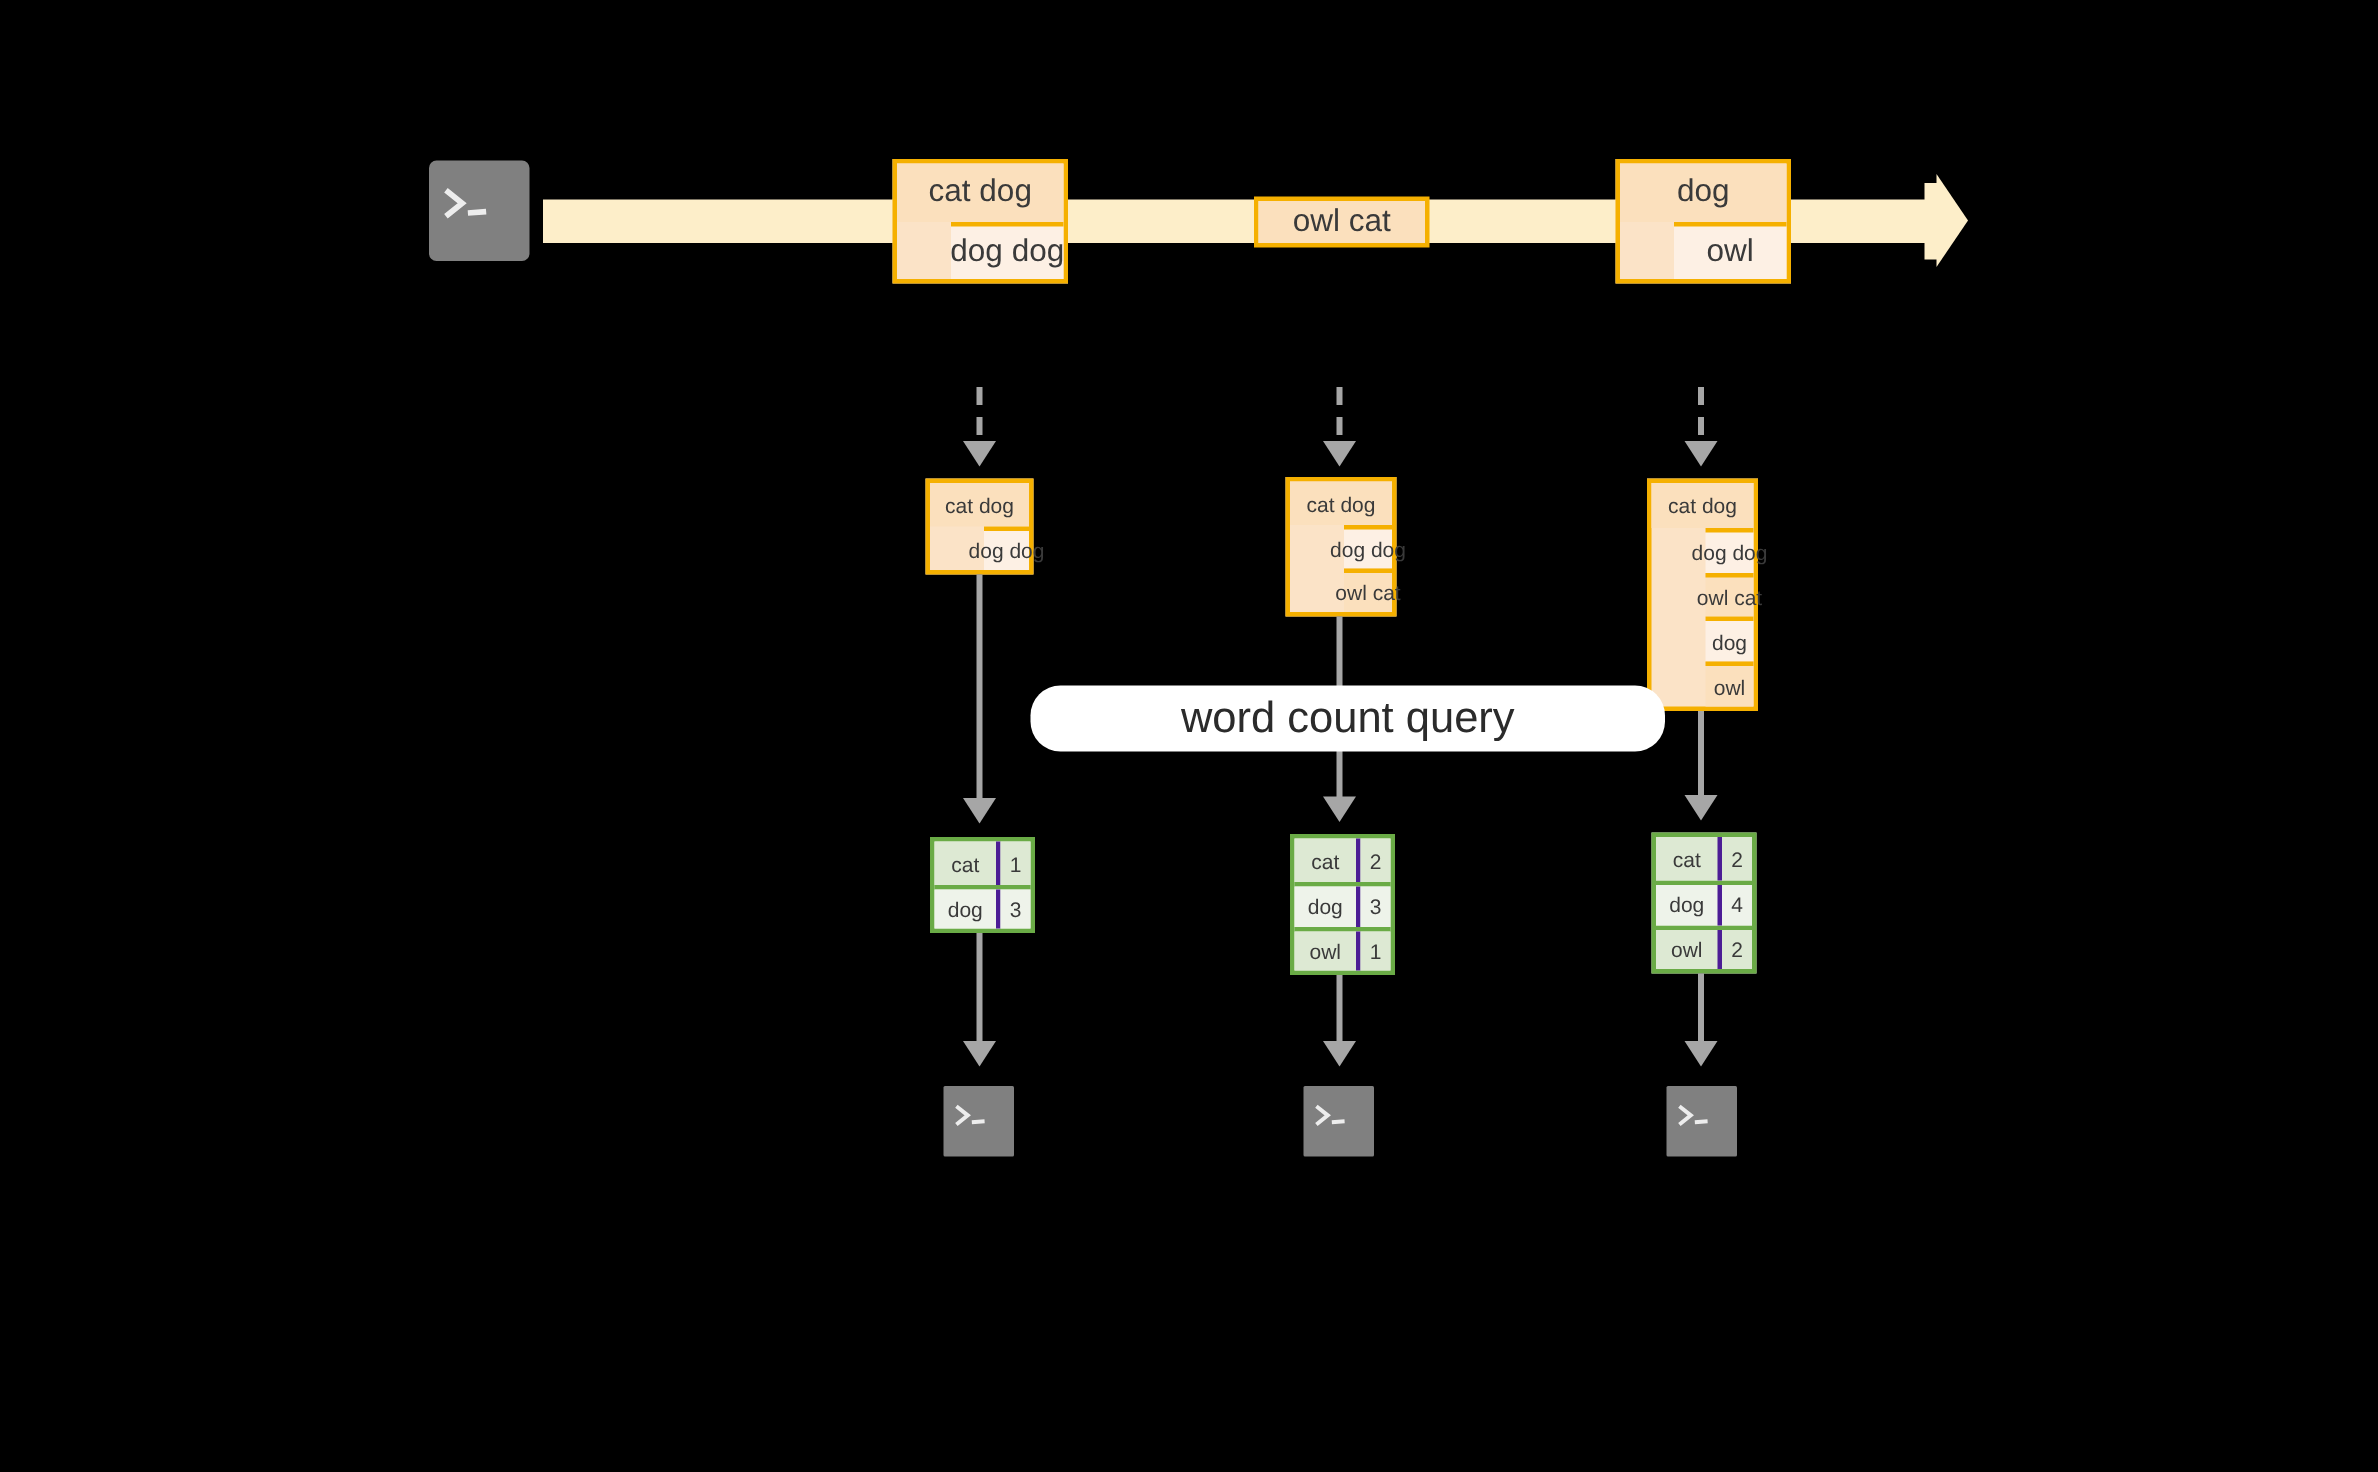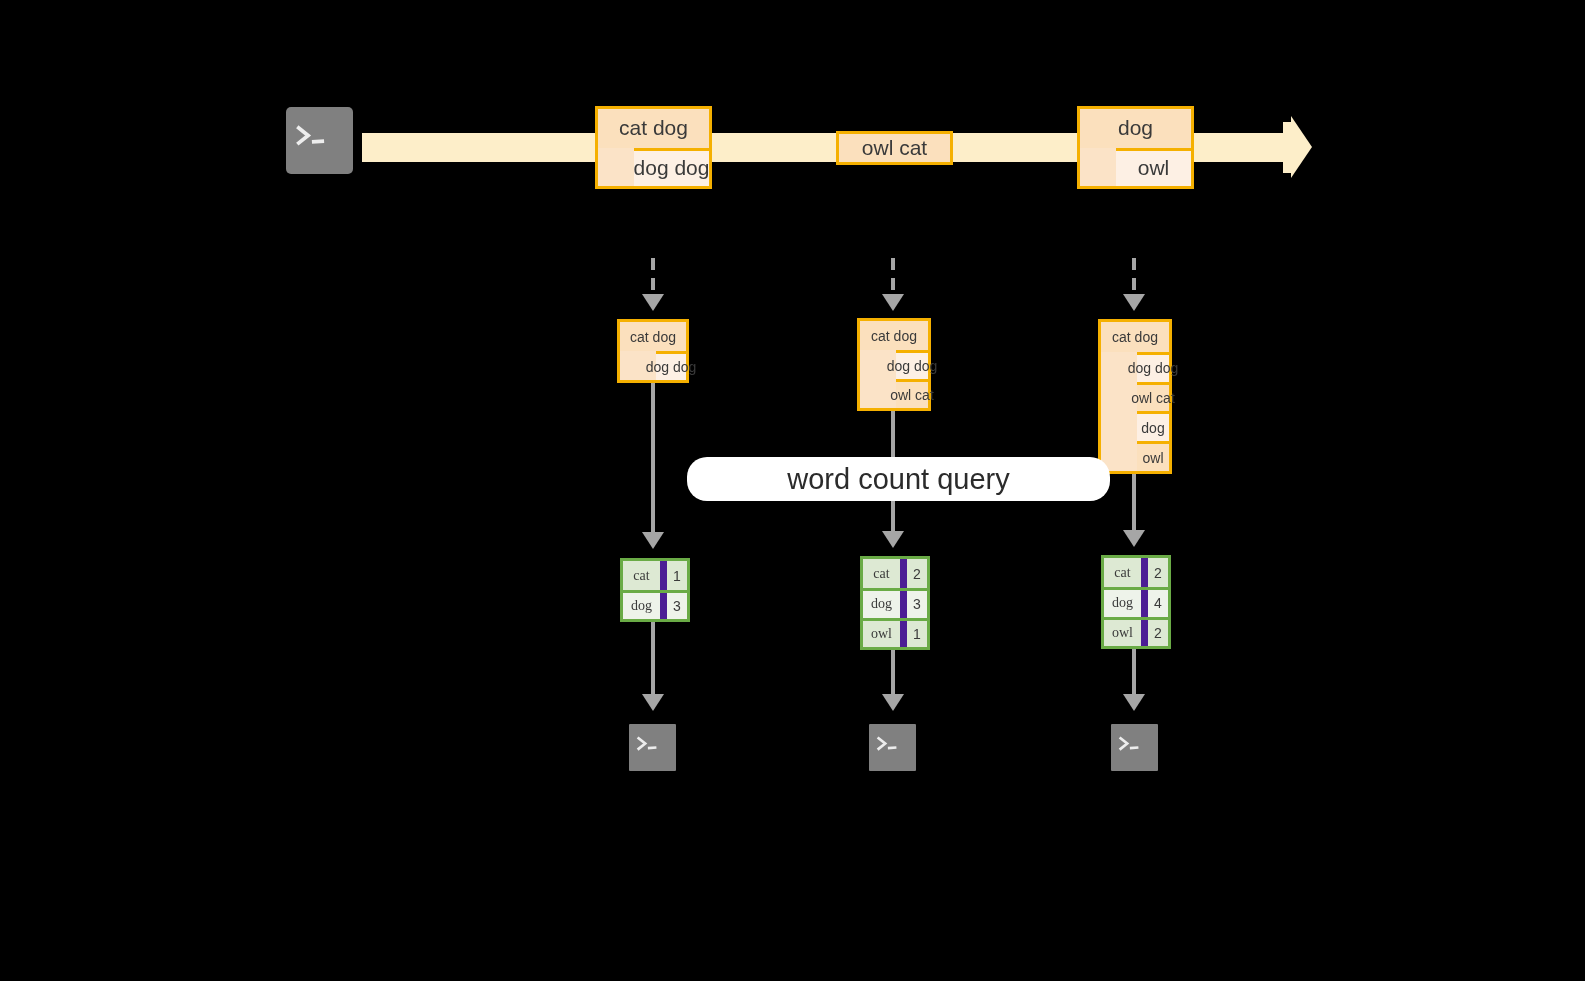--- a/index.html
+++ b/index.html
@@ -30,21 +30,21 @@
   .obox .r.light{background:#fdf0e4;}
   .obox .r+.r{border-top:3px solid #f5b000;margin-left:36px;}
 
   
   .gbox{position:absolute;box-sizing:border-box;border:3px solid #6aab46;
         background:#e3eddb;}
   .grow{display:flex;box-sizing:border-box;}
   .grow+.grow{border-top:3px solid #6aab46;}
   .gcell{box-sizing:border-box;display:flex;align-items:center;
         justify-content:center;color:#3a3a3a;white-space:nowrap;}
-  .gcell.k{border-right:7px solid #4c1d95;font-family:Liberation Serif, serif;}
+  .gcell.k{border-right:3px solid #4c1d95;}
   .grow.a .gcell{background:#dde9d3;}
   .grow.b .gcell{background:#eef3ea;}
 
   
   .aline{position:absolute;background:#a6a6a6;width:4px;}
   .adash{position:absolute;width:4px;
         background:repeating-linear-gradient(to bottom,#a6a6a6 0 12px,transparent 12px 20px);}
   .ahead{position:absolute;width:0;height:0;
         border-left:11px solid transparent;border-right:11px solid transparent;
         border-top:17px solid #a6a6a6;}

